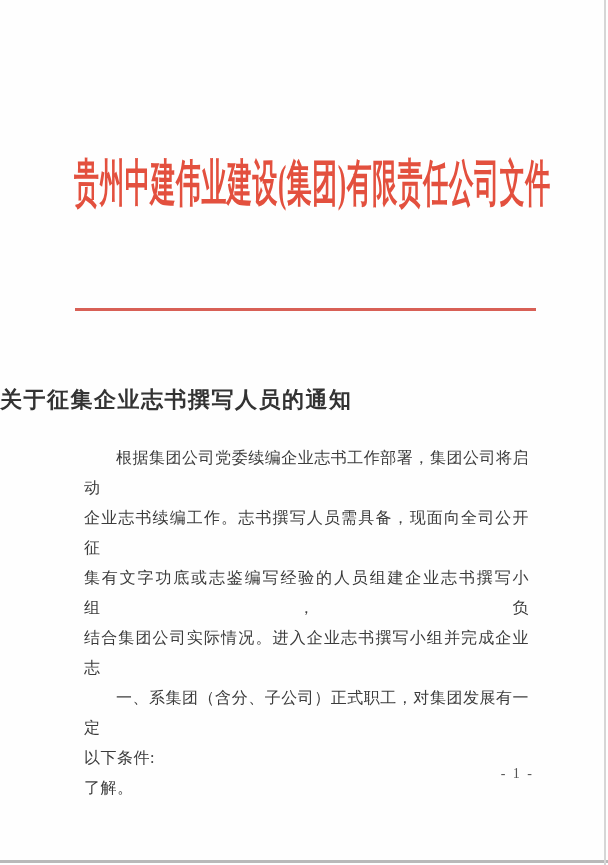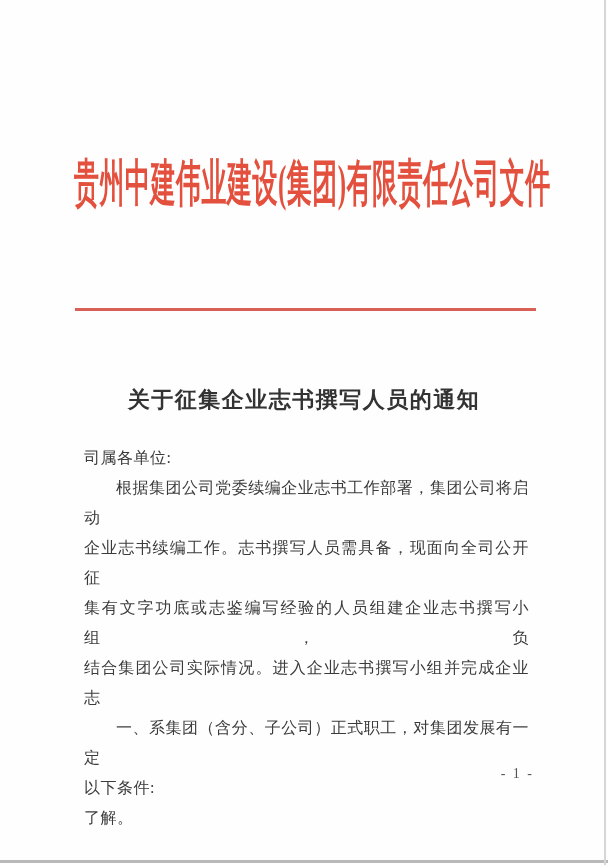--- a/index.html
+++ b/index.html
@@ -39,21 +39,20 @@
   }
 
   .red-rule{
     position:absolute;left:75px;top:308px;
     width:461px;height:3px;
     background:var(--rule-red);
   }
 
   .doc-title{
     position:absolute;left:0;right:0;top:385px;
-    text-align:center;
     font-size:22px;font-weight:bold;
     color:var(--title-text);
     letter-spacing:1.5px;
   }
 
   .body-text{
     position:absolute;left:84px;top:443px;width:445px;
     font-size:16px;line-height:30px;
     color:var(--body-text);
     letter-spacing:0.5px;
@@ -78,21 +77,20 @@
 
 <div class="page">
 
   <div class="letterhead">贵州中建伟业建设(集团)有限责任公司文件</div>
 
   <div class="red-rule"></div>
 
   <h1 class="doc-title">关于征集企业志书撰写人员的通知</h1>
 
   <div class="body-text">
-    <p class="ln">司属各单位:</p>
     <p class="ln indent just">根据集团公司党委续编企业志书工作部署，集团公司将启动</p>
     <p class="ln just">企业志书续编工作。志书撰写人员需具备，现面向全司公开征</p>
     <p class="ln just">集有文字功底或志鉴编写经验的人员组建企业志书撰写小组，负</p>
     <p class="ln just">结合集团公司实际情况。进入企业志书撰写小组并完成企业志</p>
     <p class="ln indent just">一、系集团（含分、子公司）正式职工，对集团发展有一定</p>
     <p class="ln">以下条件:</p>
     <p class="ln">了解。</p>
 
   </div>
 

